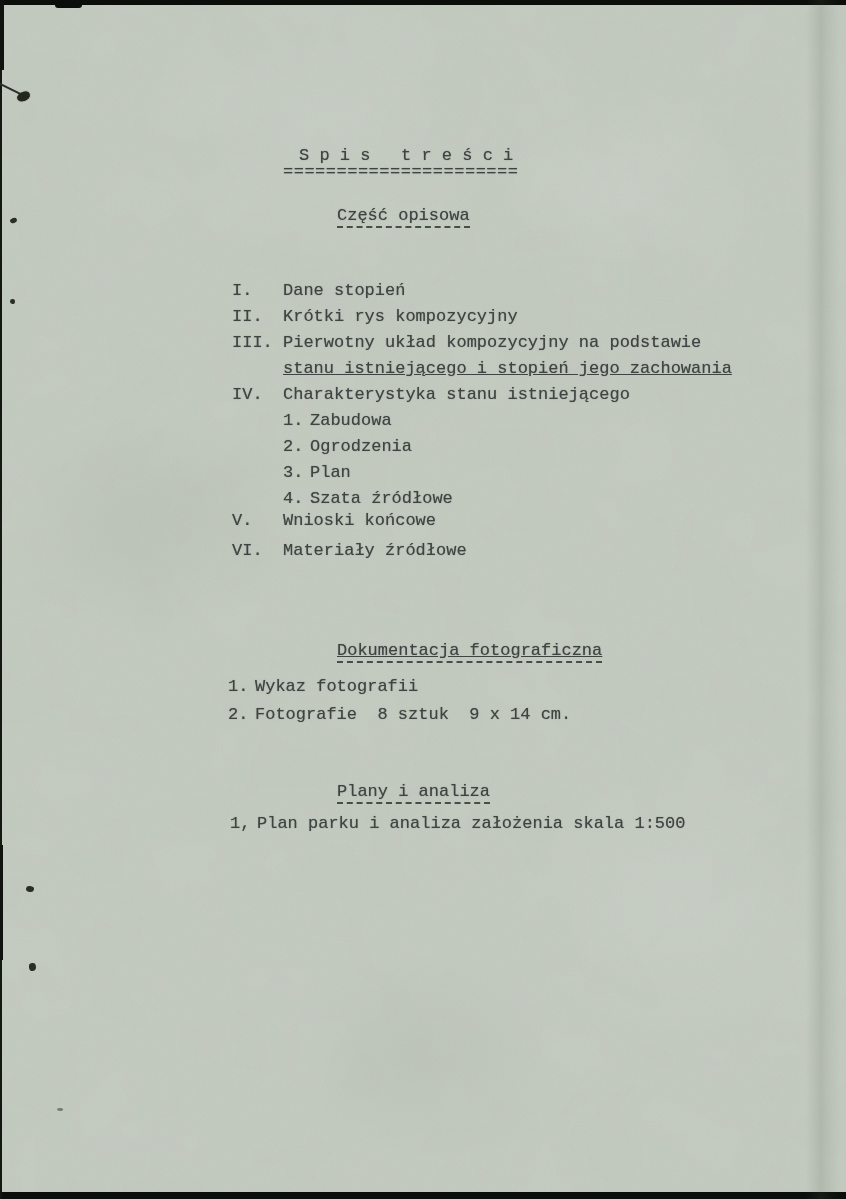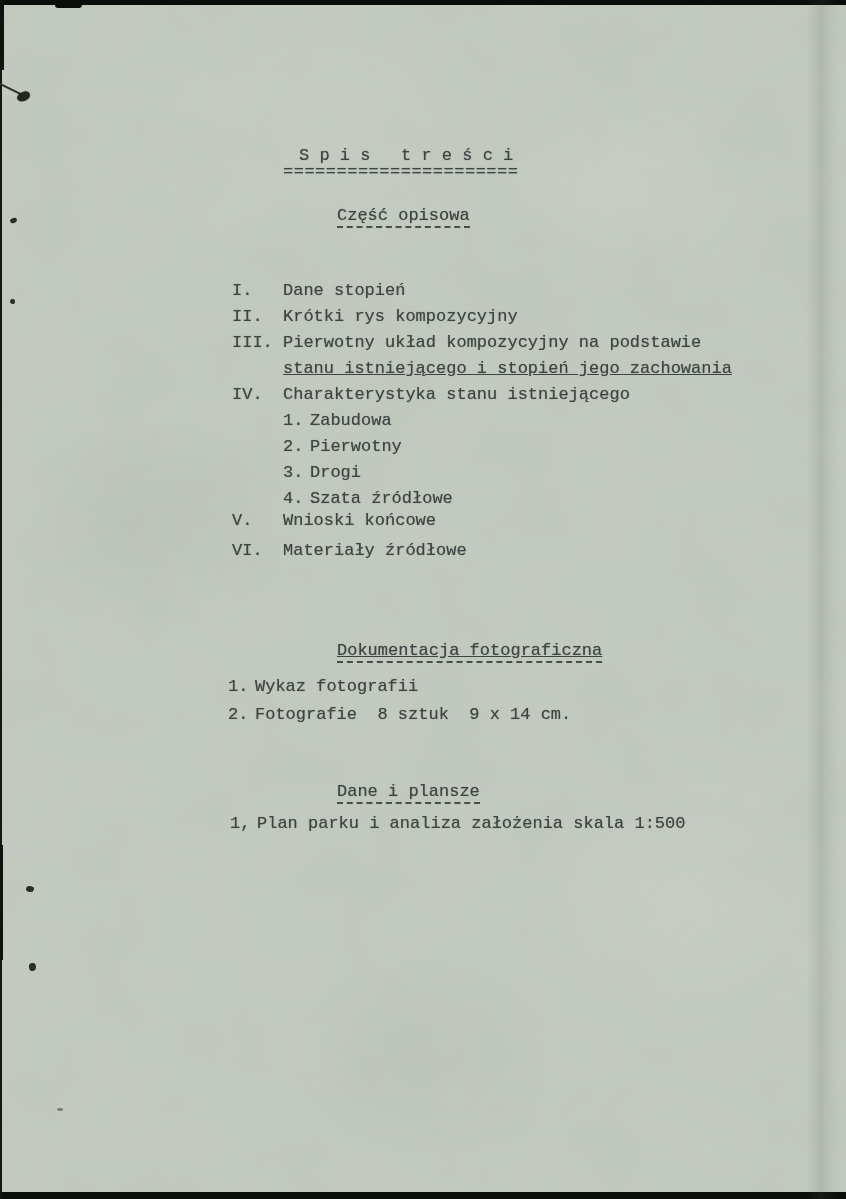--- a/index.html
+++ b/index.html
@@ -85,31 +85,31 @@
 <div class="t title-eq">======================</div>
 
 <div class="t h-opisowa"><span class="heading">Część opisowa</span></div>
 
 <div class="t row r0"><span class="num">I.</span><span>Dane stopień</span></div>
 <div class="t row r1"><span class="num">II.</span><span>Krótki rys kompozycyjny</span></div>
 <div class="t row r2"><span class="num">III.</span><span>Pierwotny układ kompozycyjny na podstawie</span></div>
 <div class="t row-cont r3"><span>stanu istniejącego i stopień jego zachowania</span></div>
 <div class="t row r4"><span class="num">IV.</span><span>Charakterystyka stanu istniejącego</span></div>
 <div class="t row-sub r5"><span class="num">1.</span><span>Zabudowa</span></div>
-<div class="t row-sub r6"><span class="num">2.</span><span>Pierwotny</span></div>
-<div class="t row-sub r7"><span class="num">3.</span><span>Drogi</span></div>
+<div class="t row-sub r6"><span class="num">2.</span><span>Ogrodzenia</span></div>
+<div class="t row-sub r7"><span class="num">3.</span><span>Plan</span></div>
 <div class="t row-sub r8"><span class="num">4.</span><span>Szata źródłowe</span></div>
 <div class="t row r9"><span class="num">V.</span><span>Wnioski końcowe</span></div>
 <div class="t row r10"><span class="num">VI.</span><span>Materiały źródłowe</span></div>
 
 <div class="t h-foto"><span class="heading">Dokumentacja fotograficzna</span></div>
 <div class="t row-flat f0"><span class="num">1.</span><span>Wykaz fotografii</span></div>
 <div class="t row-flat f1"><span class="num">2.</span><span>Fotografie  8 sztuk  9 x 14 cm.</span></div>
 
-<div class="t h-plany"><span class="heading">Dane i plansze</span></div>
+<div class="t h-plany"><span class="heading">Plany i analiza</span></div>
 <div class="t row-flat p0"><span class="num">1,</span><span>Plan parku i analiza założenia skala 1:500</span></div>
 
 <div class="edge-top"></div>
 <div class="edge-top-notch"></div>
 <div class="edge-bottom"></div>
 <div class="edge-left"></div>
 <div class="edge-left-a"></div>
 <div class="edge-left-b"></div>
 <div class="fold"></div>
 <div class="pen-tail"></div>

